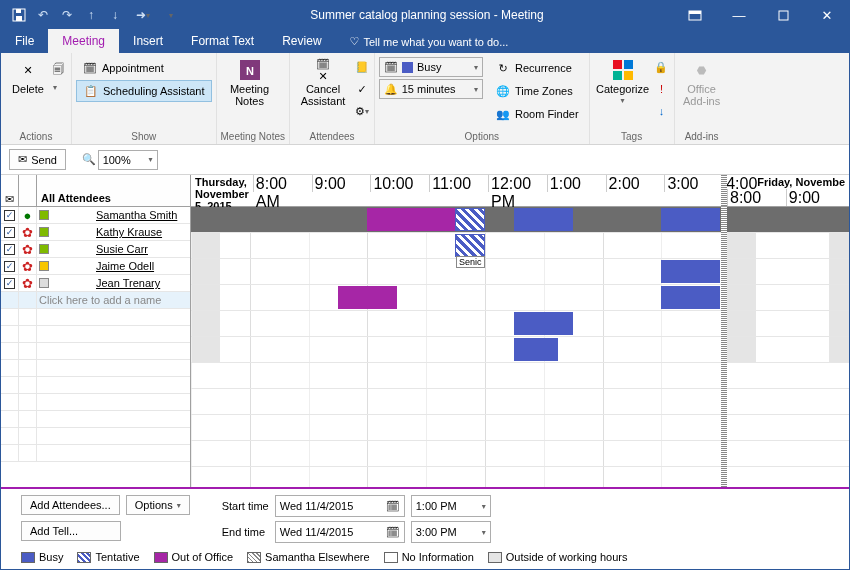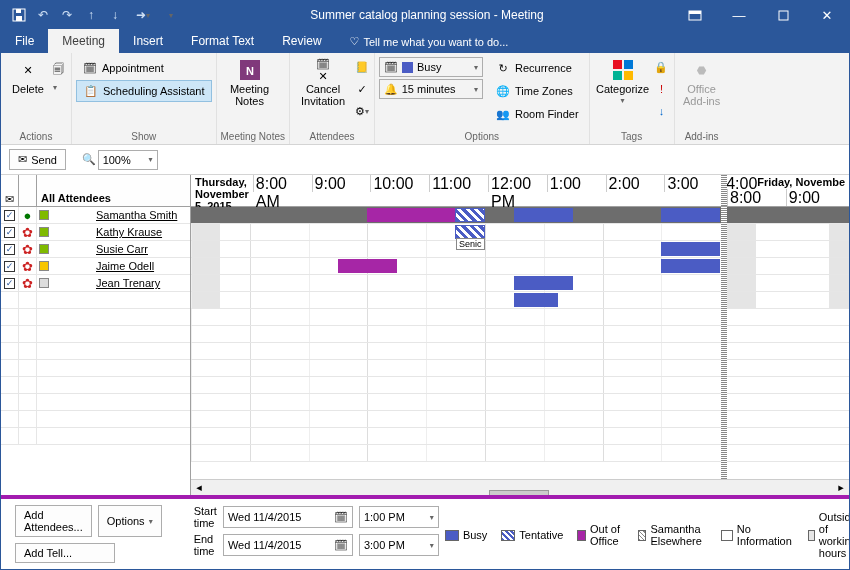--- a/index.html
+++ b/index.html
@@ -5,21 +5,21 @@
   * { box-sizing: border-box; margin: 0; padding: 0; font-family: "Segoe UI", Tahoma, sans-serif; font-size: 11px; }
   body { width: 850px; height: 570px; background: #fff; border: 1px solid #2b579a; overflow: hidden; display: flex; flex-direction: column; }
   .titlebar { background: #2b579a; color: #fff; height: 28px; display: flex; align-items: center; }
   .titlebar .qat { display: flex; gap: 4px; align-items: center; margin-left: 8px; }
   .titlebar .qat div { width: 20px; height: 20px; display: flex; align-items: center; justify-content: center; color: #cfe0f5; font-size: 12px; }
   .titlebar .title { flex: 1; text-align: center; font-size: 12px; }
   .titlebar .wincontrols { display: flex; }
   .titlebar .wincontrols div { width: 44px; height: 28px; display: flex; align-items: center; justify-content: center; font-size: 13px; }
   .menubar { background: #2b579a; color: #fff; height: 24px; display: flex; align-items: flex-end; }
   .menubar .tab { padding: 5px 14px; font-size: 12px; cursor: pointer; }
-  .menubar .tab.active { background: #f3f3f3; color: #404040; }
+  .menubar .tab.active { background: #f3f3f3; color: #a21caf; }
   .ribbon { background: #f3f3f3; height: 92px; border-bottom: 1px solid #d4d4d4; display: flex; }
   .ribbon-group { border-right: 1px solid #e1e1e1; display: flex; flex-direction: column; padding: 2px 4px 0; }
   .ribbon-group-body { flex: 1; display: flex; align-items: flex-start; gap: 2px; }
   .ribbon-group-label { text-align: center; font-size: 10px; color: #666; padding: 2px 0; }
   .big-btn { width: 46px; height: 72px; display: flex; flex-direction: column; align-items: center; justify-content: flex-start; padding-top: 4px; gap: 2px; text-align: center; line-height: 1.1; cursor: pointer; }
   .big-btn.wide { width: 58px; }
   .small-btn-stack { display: flex; flex-direction: column; gap: 1px; }
   .small-btn { height: 22px; padding: 0 6px; display: flex; align-items: center; gap: 4px; cursor: pointer; white-space: nowrap; }
   .small-btn.highlight { background: #cde6f7; border: 1px solid #92c0e0; }
   .icon24 { width: 22px; height: 22px; display: inline-flex; align-items: center; justify-content: center; }
@@ -50,33 +50,33 @@
   .tl-header { height: 32px; display: flex; border-bottom: 1px solid #a0a0a0; position: relative;}
   .tl-day1 { width: 530px; display:flex; flex-direction:row;}
   .tl-daylabel { font-weight: bold; padding: 1px 4px; height:15px;}
   .tl-hours { display: flex; height: 17px;}
   .tl-hour { width: 58.8px; border-left: 1px solid #ccc; padding-left: 2px; font-size:16px;}
   .tl-divider { width: 6px; background: repeating-linear-gradient(0deg,#888,#888 1px,#fff 1px,#fff 2px); }
   .tl-day2 { flex:1; display:flex; flex-direction:column;}
   .tl-body { flex: 1; display: flex; position: relative;}
   .tl-col1 { width:530px; position:relative;}
   .tl-col2 { flex:1; position:relative; border-left:6px solid transparent;}
-  .tl-row { height: 17px; border-bottom: 1px solid #e6e6e6; position:relative;}
+  .tl-row { height: 26px; border-bottom: 1px solid #e6e6e6; position:relative;}
   .tl-row.sum { background: #6d6d6d; }
   .tl-row .hrgrid { position:absolute; inset:0; display:flex;}
   .tl-row .hrgrid div { width:58.8px; border-left:1px solid #eee;}
   .tl-row .hrgrid div:nth-child(2n){ border-left:1px solid #ddd;}
   .tl-nonwork { position:absolute; top:0; bottom:0; background:#e5e5e5;}
   .block { position:absolute; top:1px; bottom:1px; }
   .busy { background:#4b5cc4; }
   .oof { background:#a626a6; }
   .tent { background: repeating-linear-gradient(45deg,#4b5cc4,#4b5cc4 3px,#fff 3px,#fff 6px); border:1px solid #4b5cc4;}
   .tent .lbl { position:absolute; top:100%; left:0; background:#fff; border:1px solid #888; font-size:9px; padding:0 2px;}
   .scrollbar-h { height:16px; border-top:1px solid #ccc; background:#f0f0f0; display:flex; align-items:center;}
-  .bottom { padding: 6px 14px; border-top: 4px solid #a21caf; display:flex; flex-direction:row; gap:6px;}
+  .bottom { padding: 6px 20px; border-top: 2px solid #a21caf; display:flex; flex-direction:column; gap:6px;}
   .bottom-row1 { display:flex; gap:8px; align-items:flex-start;}
   .time-grid { display:grid; grid-template-columns:auto 130px 80px; gap:4px 6px; align-items:center; margin-left:24px;}
   .time-grid .datebox { border:1px solid #adadad; height:22px; display:flex; align-items:center; padding:0 4px; gap:4px;}
   .time-grid .timebox { border:1px solid #adadad; height:22px; display:flex; align-items:center; padding:0 4px; justify-content:space-between;}
   .legend { display:flex; gap:14px; align-items:center; padding-top:2px;}
   .legend-item { display:flex; align-items:center; gap:4px;}
   .legend-sw { width:14px; height:11px; border:1px solid #666;}
   .optcombo { border:1px solid #adadad; height:20px; display:flex; align-items:center; padding:0 4px; gap:4px;}
   .car { font-size:8px; color:#666; }
   svg { display:block; }
@@ -172,21 +172,21 @@
         <span>Meeting Notes</span>
       </div>
     </div>
     <div class="ribbon-group-label">Meeting Notes</div>
   </div>
 
   <div class="ribbon-group">
     <div class="ribbon-group-body">
       <div class="big-btn wide">
         <span class="icon24">🗓✕</span>
-        <span>Cancel Invitation</span>
+        <span>Cancel Assistant</span>
       </div>
       <div style="width:16px;padding-top:4px;display:flex;flex-direction:column;gap:6px;">
         <span class="icon16">📒</span>
         <span class="icon16">✓</span>
         <span class="icon16">⚙<span class="car">▾</span></span>
       </div>
     </div>
     <div class="ribbon-group-label">Attendees</div>
   </div>
 
@@ -332,20 +332,25 @@
       <div class="c1">
           <span class="cb">✓</span>
         </div>
       <div class="c2">
           <span class="required">✿</span>
         </div>
       <div class="c3">
           <span class="presence gray"></span>
           <span class="name">Jean Trenary</span>
         </div>
+    </div>
+    <div class="att-row addrow">
+      <div class="c1"></div>
+        <div class="c2"></div>
+      <div class="c3" style="color:#888;">Click here to add a name</div>
     </div>
 
     <div class="att-row">
         <div class="c1"></div>
         <div class="c2"></div>
         <div class="c3"></div>
       </div>
     <div class="att-row">
         <div class="c1"></div>
         <div class="c2"></div>

